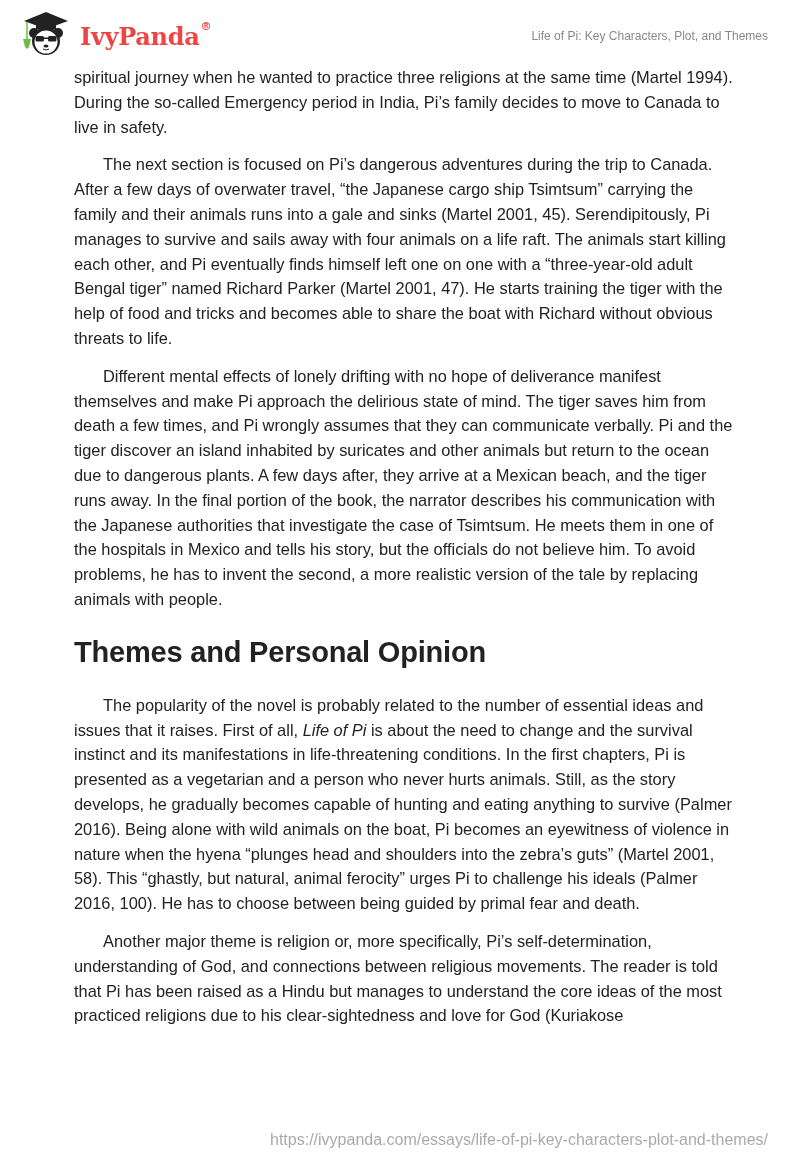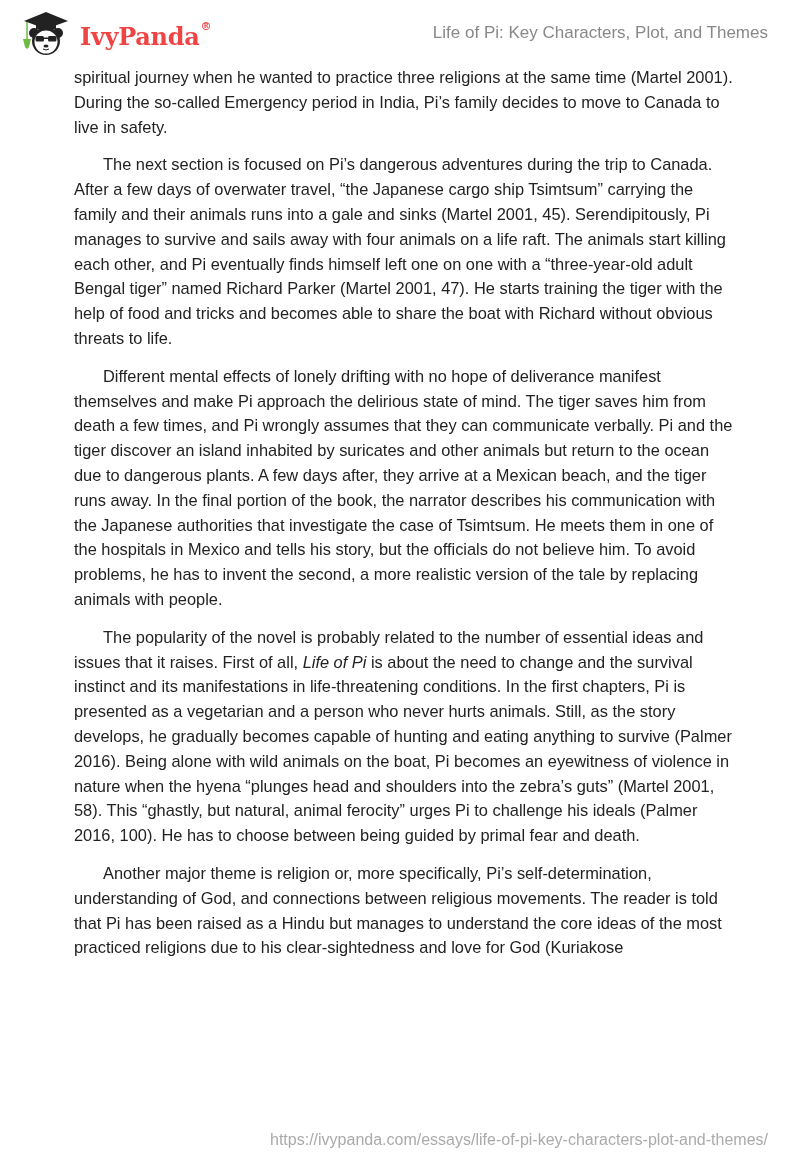--- a/index.html
+++ b/index.html
@@ -9,21 +9,21 @@
   }
   .header { position: absolute; left: 0; top: 0; width: 800px; height: 62px; }
   .logo { position: absolute; left: 18px; top: 9px; display: flex; align-items: center; }
   .logo-icon { width: 56px; height: 48px; }
   .logo-text {
     font-family: "DejaVu Serif", serif; font-weight: bold; font-size: 24px; color: #ef4444;
     margin-left: 6px; letter-spacing: -0.3px; position: relative; top: 3px;
   }
   .logo-reg { font-size: 11px; vertical-align: top; position: relative; top: -2px; margin-left: 1px; }
   .doc-title {
-    position: absolute; right: 32px; top: 23px; font-size: 17px; color: #888888;
+    position: absolute; right: 32px; top: 29px; font-size: 12px; color: #888888;
   }
   .content { position: absolute; left: 74px; top: 65px; width: 660px; }
   p.para {
     margin: 0 0 13px 0; font-size: 16.4px; line-height: 24.8px; color: #222;
     text-indent: 0;
   }
   p.para.indent { text-indent: 29px; }
   h2.section {
     font-size: 29px; font-weight: bold; margin: 24px 0 24px 0; color: #222; letter-spacing: -0.2px;
   }
@@ -57,22 +57,23 @@
 
       <ellipse cx="28" cy="37" rx="2.5" ry="1.6" fill="#222"></ellipse>
       <path d="M25,40 Q28,42 31,40" stroke="#222" stroke-width="1" fill="none"></path>
     </svg>
     <span class="logo-text"><span>IvyPanda</span><span class="logo-reg">®</span></span>
   </div>
   <div class="doc-title">Life of Pi: Key Characters, Plot, and Themes</div>
 </div>
 
 <div class="content">
-  <p class="para">spiritual journey when he wanted to practice three religions at the same time (Martel 2001). During the so-called Emergency period in India, Pi’s family decides to move to Canada to live in safety.</p>
+  <p class="para">spiritual journey when he wanted to practice three religions at the same time (Martel 1994). During the so-called Emergency period in India, Pi’s family decides to move to Canada to live in safety.</p>
   <p class="para indent">The next section is focused on Pi’s dangerous adventures during the trip to Canada. After a few days of overwater travel, “the Japanese cargo ship Tsimtsum” carrying the family and their animals runs into a gale and sinks (Martel 2001, 45). Serendipitously, Pi manages to survive and sails away with four animals on a life raft. The animals start killing each other, and Pi eventually finds himself left one on one with a “three-year-old adult Bengal tiger” named Richard Parker (Martel 2001, 47). He starts training the tiger with the help of food and tricks and becomes able to share the boat with Richard without obvious threats to life.</p>
   <p class="para indent">Different mental effects of lonely drifting with no hope of deliverance manifest themselves and make Pi approach the delirious state of mind. The tiger saves him from death a few times, and Pi wrongly assumes that they can communicate verbally. Pi and the tiger discover an island inhabited by suricates and other animals but return to the ocean due to dangerous plants. A few days after, they arrive at a Mexican beach, and the tiger runs away. In the final portion of the book, the narrator describes his communication with the Japanese authorities that investigate the case of Tsimtsum. He meets them in one of the hospitals in Mexico and tells his story, but the officials do not believe him. To avoid problems, he has to invent the second, a more realistic version of the tale by replacing animals with people.</p>
 
+  <h2 class="section">Themes and Personal Opinion</h2>
 
   <p class="para indent"><span>The popularity of the novel is probably related to the number of essential ideas and issues that it raises. First of all, </span><em>Life of Pi</em><span> is about the need to change and the survival instinct and its manifestations in life-threatening conditions. In the first chapters, Pi is presented as a vegetarian and a person who never hurts animals. Still, as the story develops, he gradually becomes capable of hunting and eating anything to survive (Palmer 2016). Being alone with wild animals on the boat, Pi becomes an eyewitness of violence in nature when the hyena “plunges head and shoulders into the zebra’s guts” (Martel 2001, 58). This “ghastly, but natural, animal ferocity” urges Pi to challenge his ideals (Palmer 2016, 100). He has to choose between being guided by primal fear and death.</span></p>
   <p class="para indent">Another major theme is religion or, more specifically, Pi’s self-determination, understanding of God, and connections between religious movements. The reader is told that Pi has been raised as a Hindu but manages to understand the core ideas of the most practiced religions due to his clear-sightedness and love for God (Kuriakose</p>
 </div>
 
 <div class="footer-url">https://ivypanda.com/essays/life-of-pi-key-characters-plot-and-themes/</div>
 
 </body></html>

